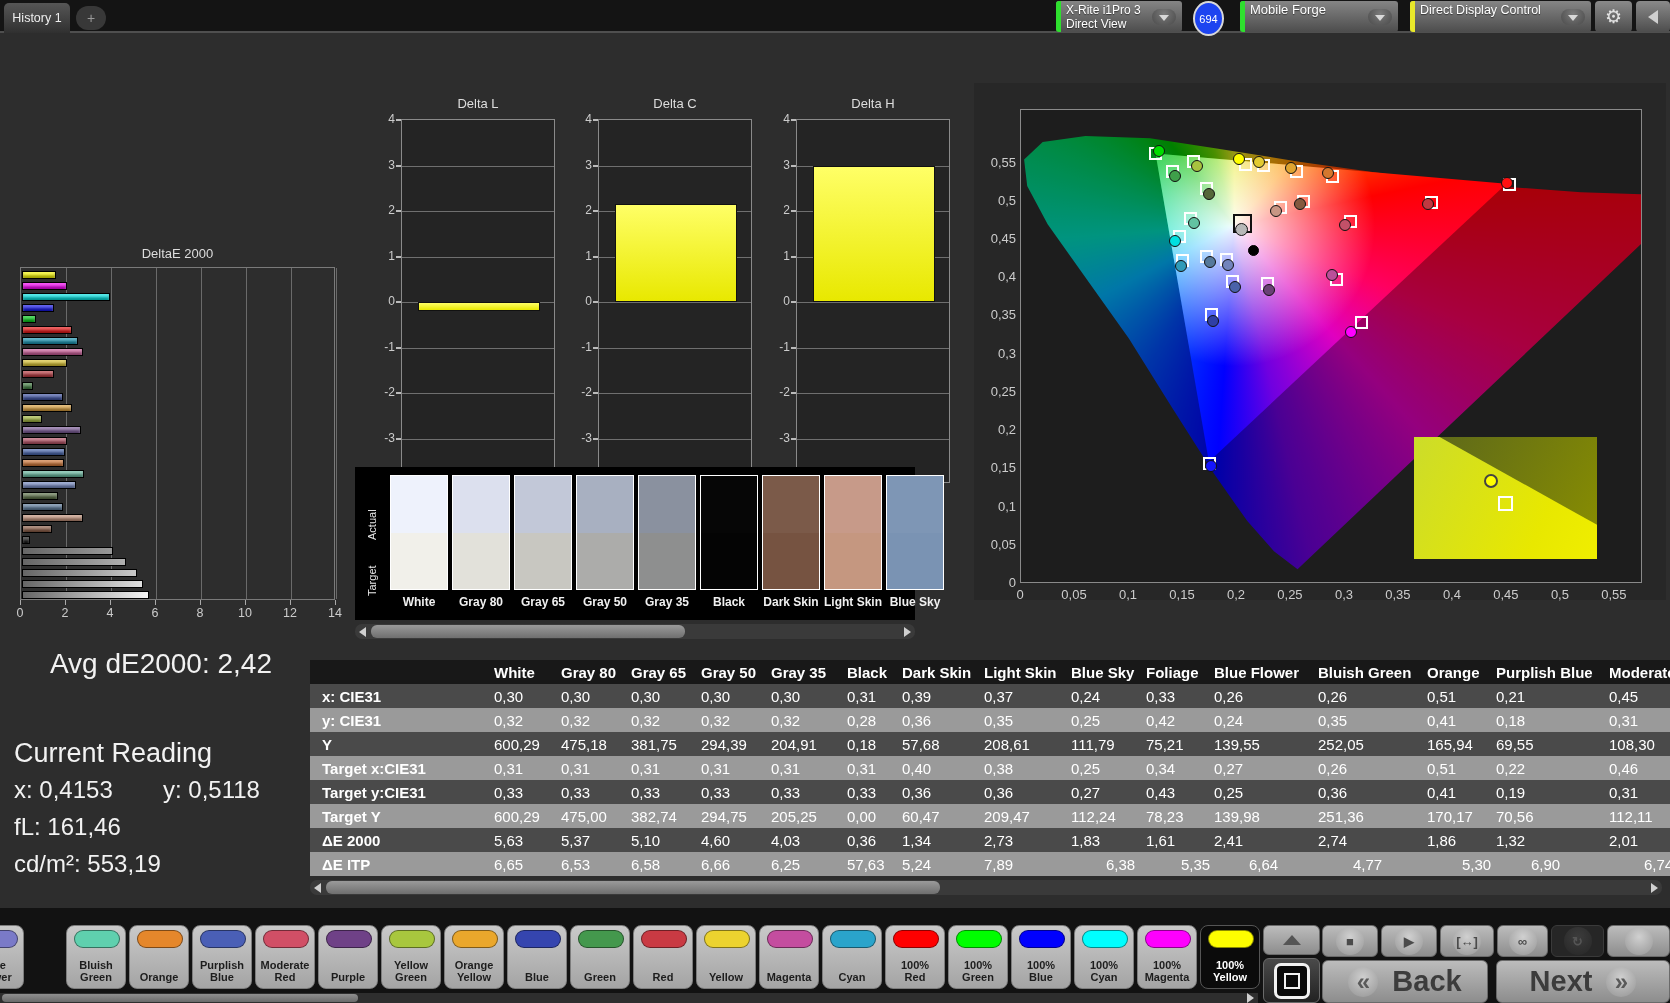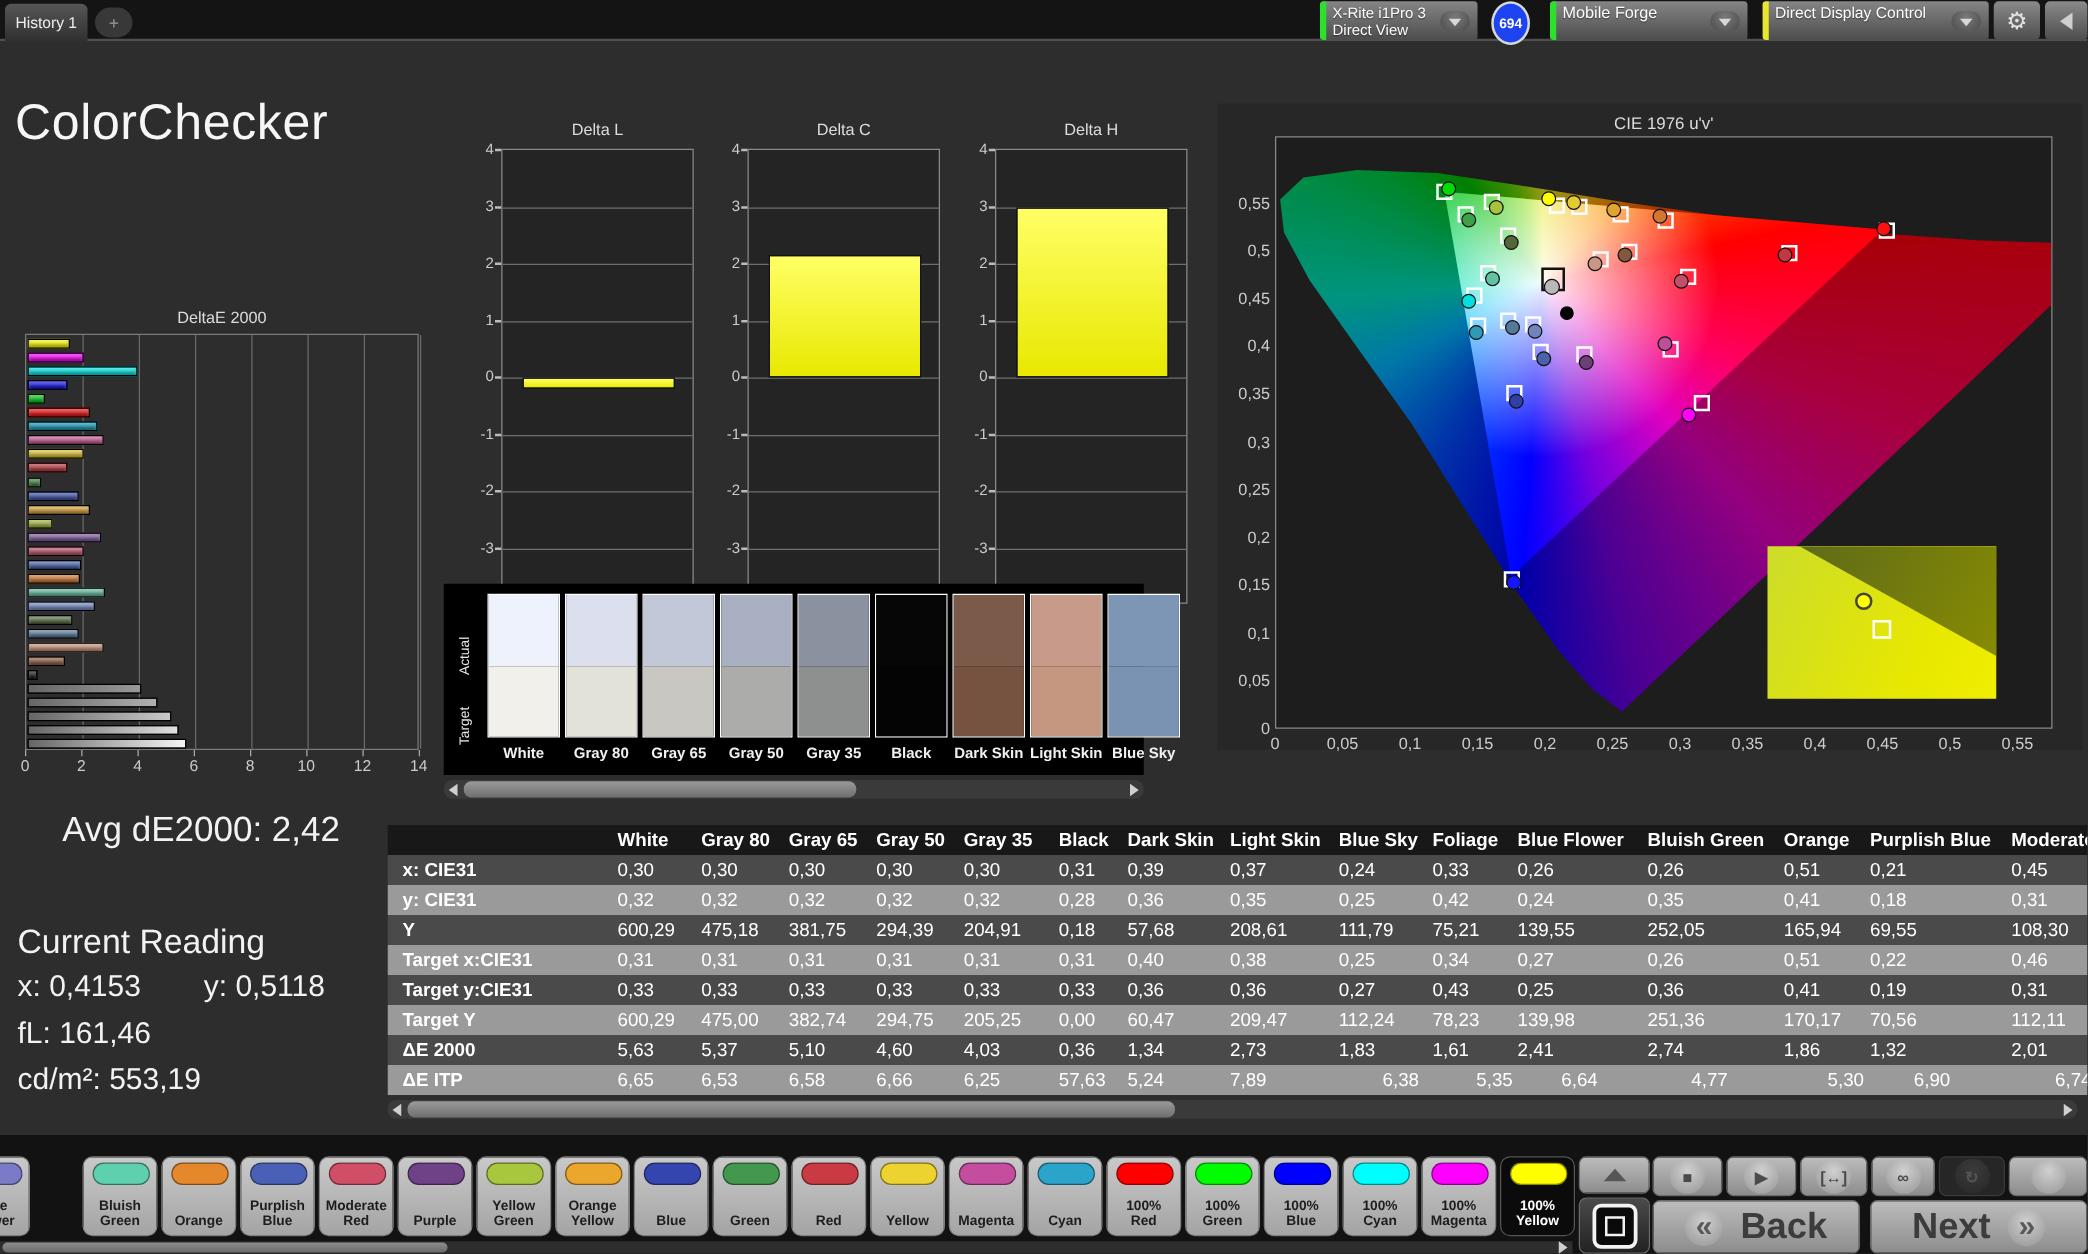--- a/index.html
+++ b/index.html
@@ -18,21 +18,21 @@
   .tb-btn { position:absolute; top:1px; height:31px; background:linear-gradient(#858585,#4d4d4d);
             border-radius:3px; color:#fff; overflow:hidden; }
   .tb-btn .stripe { position:absolute; left:0; top:0; bottom:0; width:5px; }
   .tb-btn .lines { position:absolute; left:10px; top:2px; font-size:12px; line-height:14px; white-space:nowrap;
                    text-shadow:0 1px 1px rgba(0,0,0,.5); }
   .dd-circle { position:absolute; right:6px; top:8px; width:24px; height:16px; border-radius:8px;
                background:radial-gradient(circle at 50% 30%,#7a7a7a,#4a4a4a); }
   .dd-circle:after { content:""; position:absolute; left:7px; top:6px; border-left:5px solid transparent;
                border-right:5px solid transparent; border-top:6px solid #d8d8d8; }
   .badge { position:absolute; left:1193px; top:1px; width:31px; height:35px; border-radius:50%;
-           background:#1d44f0; border:2px solid #d8d8d8; color:#fff; font-size:11px; font-weight:bold;
+           background:#1d44f0; border:2px solid #d8d8d8; color:#fff; font-size:11px; font-weight:normal;
            display:flex; align-items:center; justify-content:center; }
   .sq-btn { position:absolute; top:1px; height:31px; background:linear-gradient(#8a8a8a,#4d4d4d);
             border-radius:4px; display:flex; align-items:center; justify-content:center; color:#e2e2e2; }
   .collapse-tri { width:0; height:0; border-top:7px solid transparent; border-bottom:7px solid transparent;
             border-right:10px solid #cfcfcf; }
 
   
   .page-title { position:absolute; left:12px; top:76px; font-size:40px; color:#f6f6f6; letter-spacing:.5px; }
   .sumline { position:absolute; left:0; width:272px; text-align:right; color:#f2f2f2; font-size:28px; }
   .reading-h { position:absolute; left:14px; top:738px; color:#f2f2f2; font-size:27px; }
@@ -166,21 +166,20 @@
       <span class="dd-circle"></span>
     </div>
     <div class="sq-btn" style="left:1595px;width:37px;font-size:19px;">
       <span>⚙</span>
     </div>
     <div class="sq-btn" style="left:1636px;width:34px;">
       <span class="collapse-tri"></span>
     </div>
   </div>
 
-  <div class="page-title">ColorChecker</div>
 
   <div class="de-title">DeltaE 2000</div>
   <div id="de-plot">
       <div class="vgrid" style="left: 45px;"></div>
       <div class="vgrid" style="left: 90px;"></div>
       <div class="vgrid" style="left: 135px;"></div>
       <div class="vgrid" style="left: 180px;"></div>
       <div class="vgrid" style="left: 225px;"></div>
       <div class="vgrid" style="left: 270px;"></div>
       <div class="vgrid" style="left: 315px;"></div>
@@ -381,21 +380,20 @@
         <div class="sw-lab" style="left: 531px;">Blue Sky</div>
       </div>
   </div>
   <div class="hscroll" style="left:355px;top:624px;width:560px;">
     <span class="scroll-arrow arrow-l"></span>
     <span class="scroll-arrow arrow-r"></span>
     <span class="thumb" style="left:16px;width:314px;"></span>
   </div>
 
   <div class="cie">
-    <div class="cie-title">CIE 1976 u'v'</div>
     <div class="cie-plot">
       <div class="horseshoe"></div>
       <div class="gamut-tri"></div>
       <div id="cie-markers">
           <div class="mk-sq" style="left: 128.483px; top: 37.0774px; width: 13px; height: 13px;"></div>
           <div class="mk-ci" style="left: 132.222px; top: 35.2839px; width: 12px; height: 12px; background: rgb(0, 220, 0);"></div>
           <div class="mk-sq" style="left: 144.681px; top: 54.6613px; width: 13px; height: 13px;"></div>
           <div class="mk-ci" style="left: 148.42px; top: 59.7484px; width: 12px; height: 12px; background: rgb(63, 160, 74);"></div>
           <div class="mk-sq" style="left: 179.236px; top: 72.2452px; width: 13px; height: 13px;"></div>
           <div class="mk-ci" style="left: 181.896px; top: 78.0968px; width: 12px; height: 12px; background: rgb(85, 102, 58);"></div>

